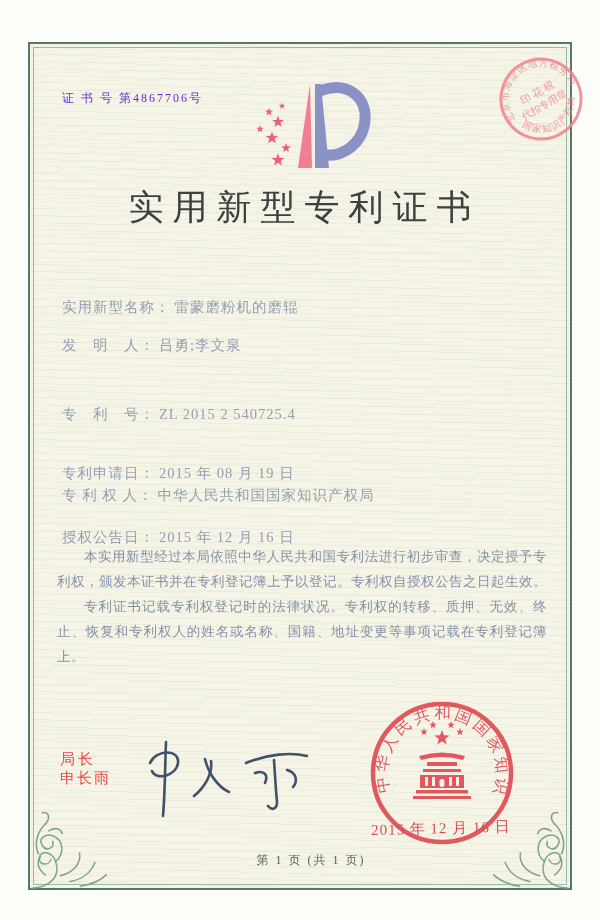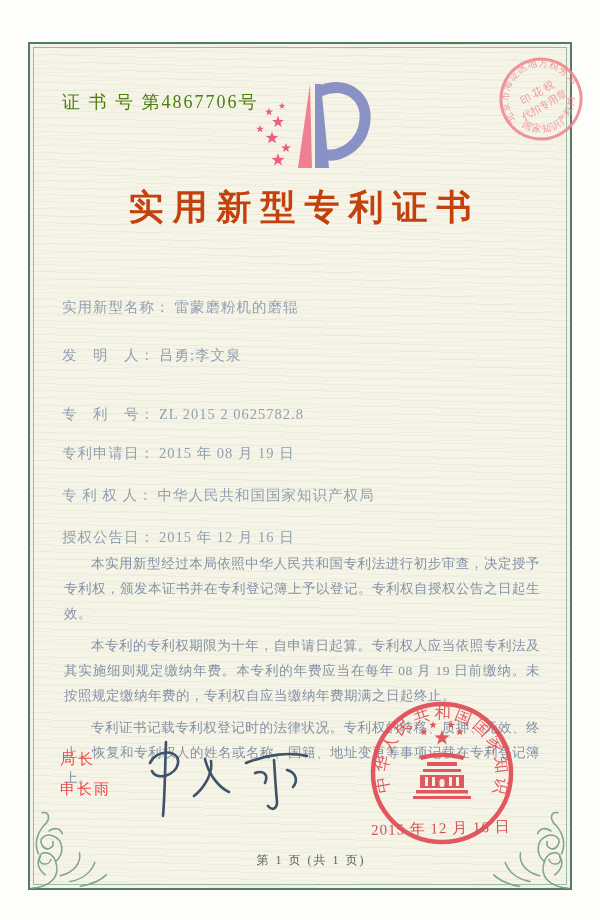--- a/index.html
+++ b/index.html
@@ -16,46 +16,46 @@
       repeating-linear-gradient(1.5deg, rgba(140,180,150,0.10) 0 1px, rgba(0,0,0,0) 1px 7px),
       repeating-linear-gradient(-1.5deg, rgba(150,185,155,0.07) 0 1px, rgba(0,0,0,0) 1px 9px),
       #f6f4e7;
   }
   .frame::before{
     content:"";position:absolute;left:3px;right:3px;top:3px;bottom:3px;
     border:1px solid #9cb9a8;pointer-events:none;
   }
   .cert-number{
     position:absolute;left:62px;top:90px;
-    font-size:18px;letter-spacing:2px;color:#4d7c0f;
+    font-size:12px;letter-spacing:2px;color:#6d28d9;
   }
   .logo{position:absolute;left:248px;top:76px;width:125px;height:105px;}
   .tax-stamp{
     position:absolute;left:486px;top:44px;width:110px;height:110px;
     transform:rotate(-30deg);opacity:.88;
   }
   .title{
     position:absolute;left:0;right:0;top:184px;text-align:center;
-    font-size:35px;font-weight:bold;color:#c2410c;
+    font-size:35px;font-weight:normal;color:#404040;
     letter-spacing:9px;text-indent:9px;
   }
   .field{
     position:absolute;left:62px;width:486px;
     font-size:14.5px;color:#93a0b2;letter-spacing:1px;white-space:nowrap;margin-top:24px;
   }
   .field .value{margin-left:4px;}
-  .f0{top:274px}.f1{top:322px}.f2{top:381px}.f3{top:420px}.f4{top:462px}.f5{top:504px}
+  .f0{top:274px}.f1{top:312px}.f2{top:381px}.f3{top:440px}.f4{top:462px}.f5{top:504px}
   .body-text{
     position:absolute;left:57px;top:544px;width:490px;
     font-size:13.5px;line-height:25px;color:#8492a5;
     text-align:justify;letter-spacing:0.5px;
   }
-  .body-text p{margin:7px;text-indent:2em;}
+  .body-text p{margin:0;text-indent:2em;}
   .director{position:absolute;left:60px;top:750px;font-size:15px;color:#ef4444;letter-spacing:3px;}
-  .director .name{display:block;margin-top:11px;letter-spacing:2px;}
+  .director .name{display:block;letter-spacing:2px;}
   .signature{position:absolute;left:128px;top:736px;width:195px;height:88px;}
   .seal{position:absolute;left:367px;top:698px;width:150px;height:150px;opacity:.92;}
   .seal-date{
     position:absolute;left:371px;top:819px;width:160px;
     font-size:15px;color:#d84d53;letter-spacing:1px;white-space:nowrap;
     transform:rotate(-1.5deg);
   }
   .footer{
     position:absolute;left:0;right:0;top:852px;text-align:center;
     font-size:12px;color:#54655d;letter-spacing:2px;padding-left:22px;
@@ -107,35 +107,34 @@
 
 <div class="title">实用新型专利证书</div>
 
 <div class="field f0">
   <span>实用新型名称：</span><span class="value">雷蒙磨粉机的磨辊</span>
 </div>
 <div class="field f1">
   <span>发　明　人：</span><span class="value">吕勇;李文泉</span>
 </div>
 <div class="field f2">
-  <span>专　利　号：</span><span class="value">ZL 2015 2 0625782.8</span>
+  <span>专　利　号：</span><span class="value">ZL 2015 2 540725.4</span>
 </div>
 <div class="field f3">
   <span>专利申请日：</span><span class="value">2015 年 08 月 19 日</span>
 </div>
 <div class="field f4">
   <span>专 利 权 人：</span><span class="value">中华人民共和国国家知识产权局</span>
 </div>
 <div class="field f5">
   <span>授权公告日：</span><span class="value">2015 年 12 月 16 日</span>
 </div>
 
 <div class="body-text">
   <p>本实用新型经过本局依照中华人民共和国专利法进行初步审查，决定授予专利权，颁发本证书并在专利登记簿上予以登记。专利权自授权公告之日起生效。</p>
-  <p>本专利的专利权期限为十年，自申请日起算。专利权人应当依照专利法及其实施细则规定缴纳年费。本专利的年费应当在每年 08 月 19 日前缴纳。未按照规定缴纳年费的，专利权自应当缴纳年费期满之日起终止。</p>
   <p>专利证书记载专利权登记时的法律状况。专利权的转移、质押、无效、终止、恢复和专利权人的姓名或名称、国籍、地址变更等事项记载在专利登记簿上。</p>
 </div>
 
 <div class="director">
   <span>局长</span>
   <span class="name">申长雨</span>
 </div>
 
 <svg class="signature" viewBox="0 0 195 88">
   <g fill="none" stroke="#3e5268" stroke-width="2.6" stroke-linecap="round" stroke-linejoin="round">

